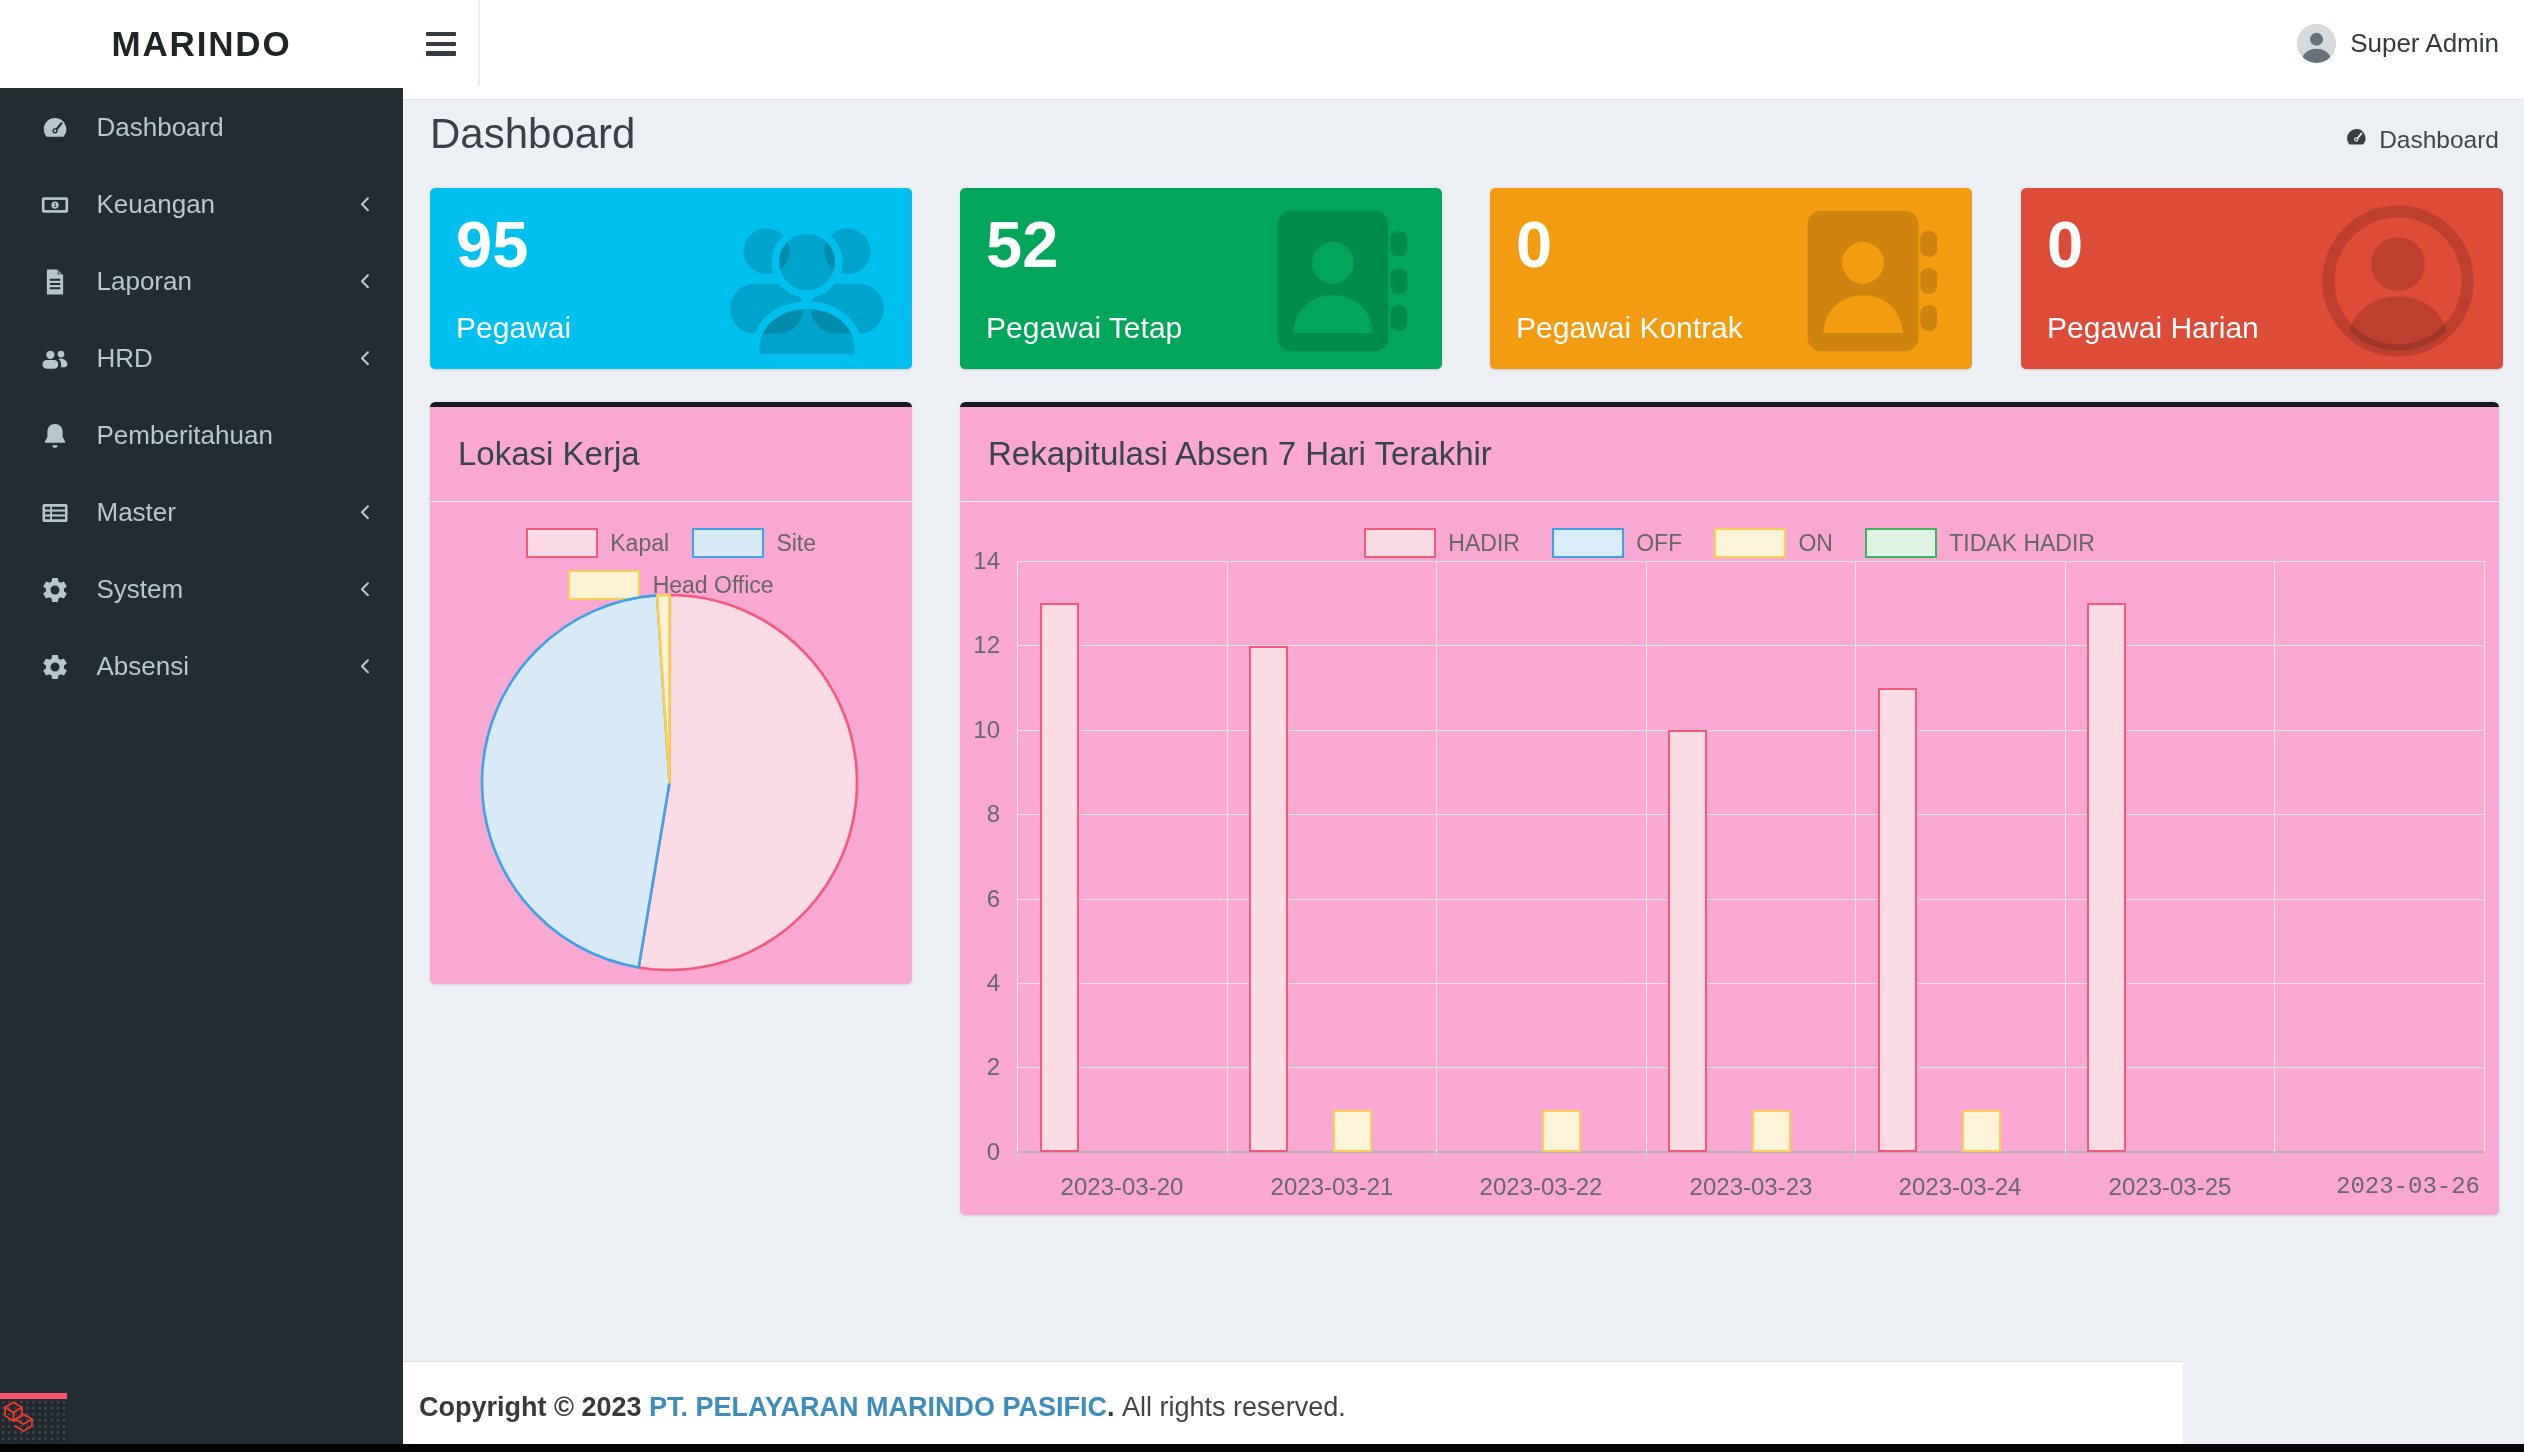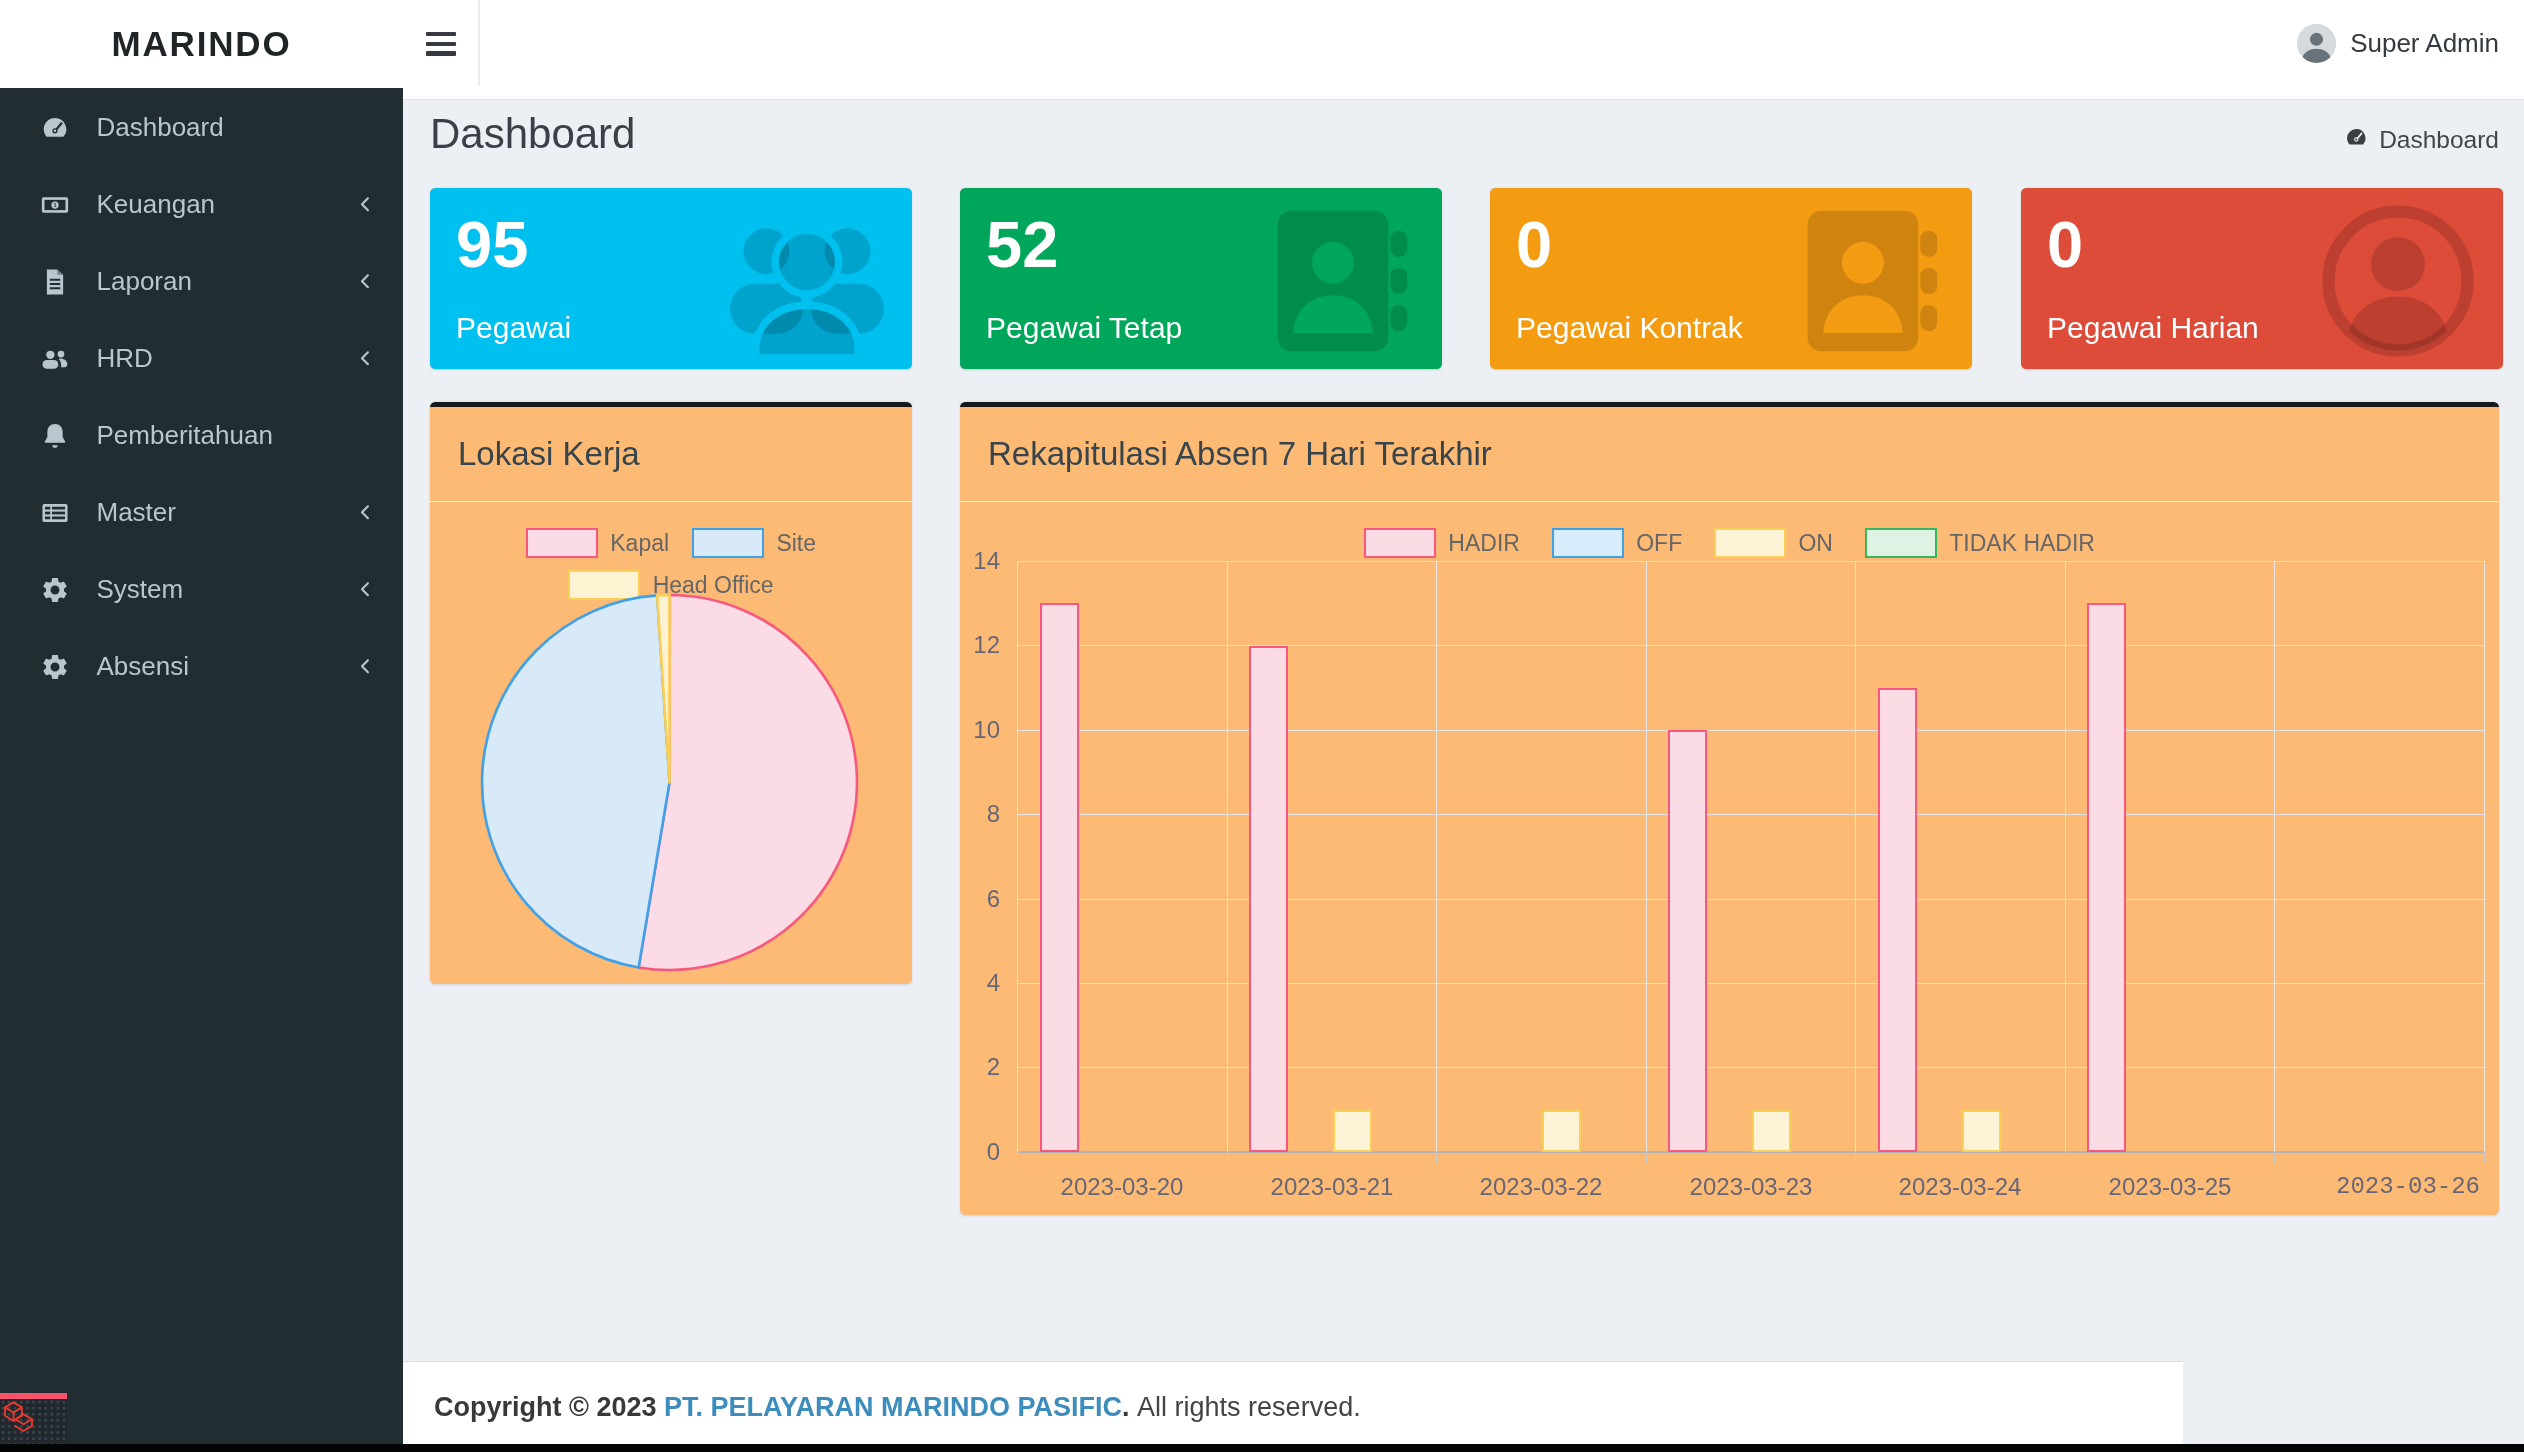--- a/index.html
+++ b/index.html
@@ -35,21 +35,21 @@
                 font-size:24.5px; color:#41464c; cursor:pointer; }
 
   
   .small-box { position:absolute; top:188px; width:482px; height:181px; border-radius:5.3px;
                color:#fff; overflow:hidden; box-shadow:0 0.9px 1.8px rgba(0,0,0,.15); }
   .sb-num { position:absolute; left:26px; top:19px; font-size:65px; font-weight:bold; }
   .sb-label { position:absolute; left:26px; top:123px; font-size:30px; }
   .sb-icon { position:absolute; right:24.5px; top:12.3px; opacity:1; }
 
   
-  .card { position:absolute; background:#fdba74; border-radius:5.3px; border-top:5.3px solid #17191c;
+  .card { position:absolute; background:#f9a8d4; border-radius:5.3px; border-top:5.3px solid #17191c;
           box-shadow:0 0.9px 2.6px rgba(0,0,0,.12);padding-left:48px; }
   .card-header { position:absolute; left:0; top:0; width:100%; height:95px; border-bottom:1.8px solid #f2f2f2;
                  display:flex; align-items:center; padding-left:28px; font-size:33px; color:#37444c; }
   .legend { display:flex; justify-content:center; align-items:center; flex-wrap:wrap; }
   .legend-item { display:flex; align-items:center; gap:12.3px; cursor:pointer; }
   .legend-swatch { width:72px; height:30px; border:2.6px solid; }
   .legend-label { font-size:23px; color:#666; white-space:nowrap; }
 
   #lokasi-card { left:430px; top:402px; width:482px; height:582px; }
   #lokasi-legend { position:absolute; left:13px; top:121px; width:456px; column-gap:23px; row-gap:12.3px; }
@@ -61,21 +61,21 @@
   .gl-h { position:absolute; left:0; width:100%; height:0.9px; background:#e4e4e4; }
   .gl-v { position:absolute; top:0; width:0.9px; height:100%; background:#e4e4e4; }
   .axis-x { position:absolute; left:0; bottom:-0.9px; width:100%; height:1.8px; background:#b3b3b3; }
   .tickstub { position:absolute; width:0.9px; height:10.5px; background:#c9c9c9; }
   .ytick { position:absolute; width:51px; text-align:right; font-size:24px; color:#667; }
   .xtick { position:absolute; text-align:center; font-size:24px; color:#667; }
   .bar { position:absolute; bottom:0; width:39px; border:2.6px solid; }
 
   
   .footer { position:absolute; left:403px; top:1361px; width:1780px; height:91px; background:#ffffff;
-            border-top:1.8px solid #d8dce3; display:flex; align-items:center; padding-left:31px;
+            border-top:1.8px solid #d8dce3; display:flex; align-items:center; padding-left:16px;
             font-size:27px; color:#444; }
   .footer b { font-weight:bold; color:#37393b; }
   .footer a { color:#3c8dbc; font-weight:bold; text-decoration:none; cursor:pointer; }
 
   
   .debug-icon { position:absolute; left:0; top:1393px; width:67px; height:51px; background:#20282d;
                 background-image:radial-gradient(#39434a 1.3px, transparent 1.4px); background-size:6.1px 6.1px;
                 border-top:6.1px solid #f9526b; cursor:pointer; z-index:9; }
   .debug-bar { position:absolute; left:0; top:1444px; width:2525px; height:8.8px; background:#050505; z-index:9; }
 </style>

